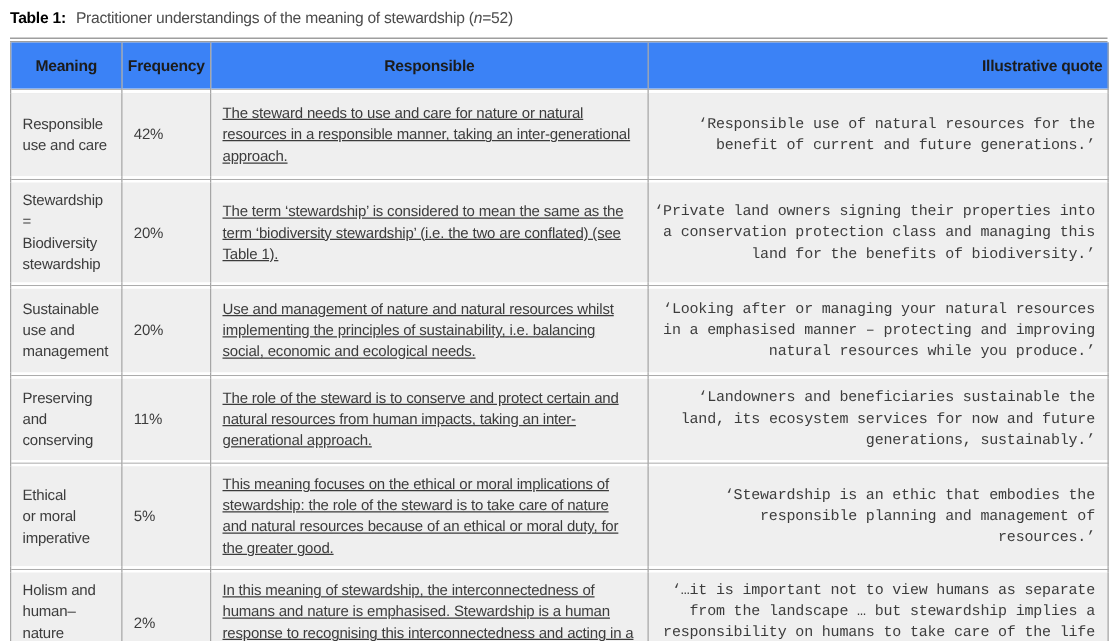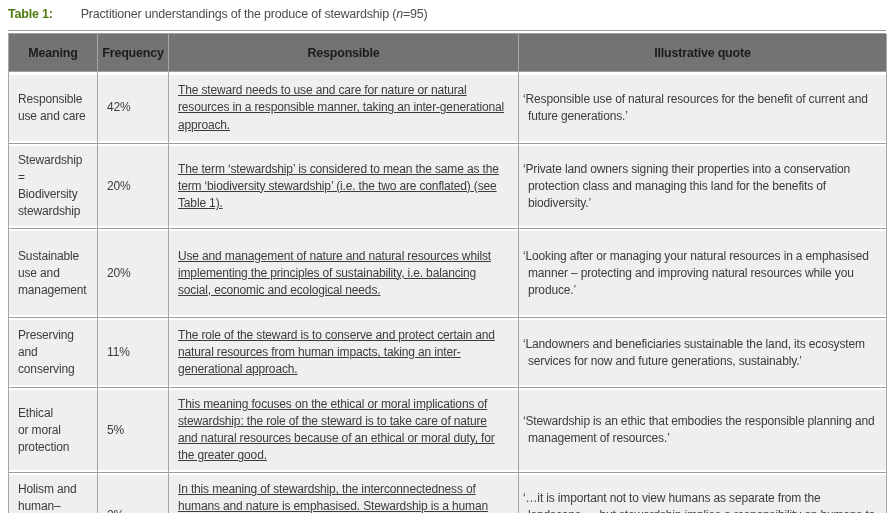--- a/index.html
+++ b/index.html
@@ -6,61 +6,61 @@
   html, body { margin: 0; padding: 0; background: #ffffff; }
   body {
     width: 889px; height: 513px; overflow: hidden;
     font-family: "Liberation Sans", sans-serif;
     -webkit-font-smoothing: antialiased;
   }
   .page { padding: 7px 3px 0 8px; }
 
   
   .caption { display: flex; align-items: baseline; margin: 0 0 9px 0; letter-spacing: -0.2px; }
-  .cap-label { font-weight: bold; font-size: 12.5px; color: #4d7c0f; margin-right: 28px; white-space: nowrap; }
+  .cap-label { font-weight: bold; font-size: 12.5px; color: #000000; margin-right: 8px; white-space: nowrap; }
   .cap-body { font-size: 12.5px; color: #4c4c4c; }
   .cap-body .it { font-style: italic; }
 
   
   .top-rule {
     width: 878px; height: 4px;
     background: linear-gradient(to bottom,
       #9e9e9e 0, #9e9e9e 1px,
       #ffffff 1px, #ffffff 3px,
       #9e9e9e 3px, #9e9e9e 4px);
   }
 
   table.tbl { border-collapse: collapse; width: 878px; table-layout: fixed; }
   col.c-meaning { width: 89px; }
   col.c-freq    { width: 71px; }
   col.c-expl    { width: 350px; }
   col.c-quote   { width: 368px; }
 
   th, td { border-left: 1px solid #a6a6a6; }
-  th:last-child, td:last-child { border-right: 1px solid #a6a6a6; }
+  th:last-child, td:last-child { border-right: 1px solid #a6a6a6; text-align: right; }
 
   th {
-    background: #737373; font-weight: bold; font-size: 12.5px; color: #1c1c1c;
+    background: #3b82f6; font-weight: bold; font-size: 12.5px; color: #1c1c1c;
     text-align: center; vertical-align: middle; height: 37px; padding: 2px 4px;
     letter-spacing: -0.2px;
   }
 
   tr.data td {
     background: #efefef; font-size: 12px; color: #3c3c3c;
     vertical-align: middle; padding: 6px 10px 6px 9px;
     line-height: 1.42; letter-spacing: -0.15px;
   }
   td.meaning { white-space: pre-line; }
   td.freq { text-align: left; padding-left: 4px; padding-right: 4px; }
   td.expl { padding-left: 11px; text-decoration: underline; }
-  td.quote { padding-left: 14px; text-indent: -5px; }
+  td.quote { padding-left: 14px; text-indent: -5px; font-family: Liberation Mono, monospace; }
 
   tr.r1 td { height: 66px; }
   tr.r2 td { height: 67px; }
-  tr.r3 td { height: 84px; }
+  tr.r3 td { height: 67px; }
   tr.r4 td { height: 65px; }
   tr.r5 td { height: 74px; }
   tr.r6 td { height: 75px; }
 
   
   tr.sep td { height: 5px; padding: 0;
     background: linear-gradient(to bottom,
       #ffffff 0, #ffffff 2px,
       #9e9e9e 2px, #9e9e9e 3px,
       #ffffff 3px, #ffffff 5px);
@@ -71,21 +71,21 @@
       #ffffff 1px, #ffffff 4px);
   }
 </style>
 </head>
 <body>
 
 <div class="page">
 
   <div class="caption">
     <span class="cap-label">Table 1:</span>
-    <span class="cap-body"><span>Practitioner understandings of the produce of stewardship (</span><span class="it">n</span><span>=95)</span></span>
+    <span class="cap-body"><span>Practitioner understandings of the meaning of stewardship (</span><span class="it">n</span><span>=52)</span></span>
   </div>
 
   <div class="top-rule"></div>
 
   <table class="tbl">
     <colgroup>
       <col class="c-meaning">
         <col class="c-freq">
         <col class="c-expl">
         <col class="c-quote">
@@ -160,21 +160,21 @@
       <tr class="sep">
           <td></td>
           <td></td>
           <td></td>
           <td></td>
         </tr>
 
       <tr class="data r5">
         <td class="meaning">Ethical
 or moral
-protection</td>
+imperative</td>
         <td class="freq">5%</td>
         <td class="expl">This meaning focuses on the ethical or moral implications of stewardship: the role of the steward is to take care of nature and natural resources because of an ethical or moral duty, for the greater good.</td>
         <td class="quote">‘Stewardship is an ethic that embodies the responsible planning and management of resources.’</td>
       </tr>
       <tr class="sep">
           <td></td>
           <td></td>
           <td></td>
           <td></td>
         </tr>

